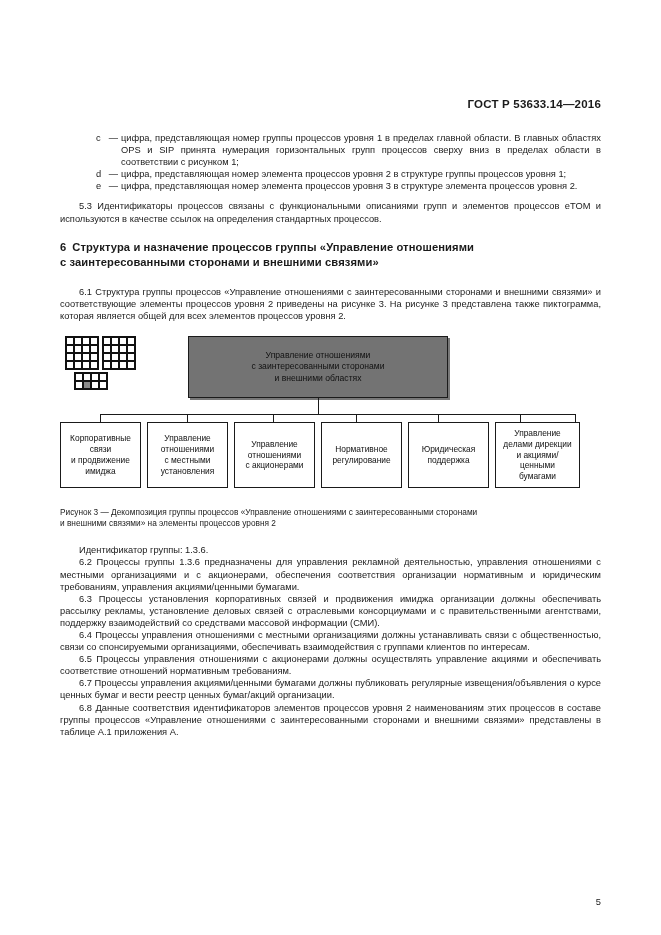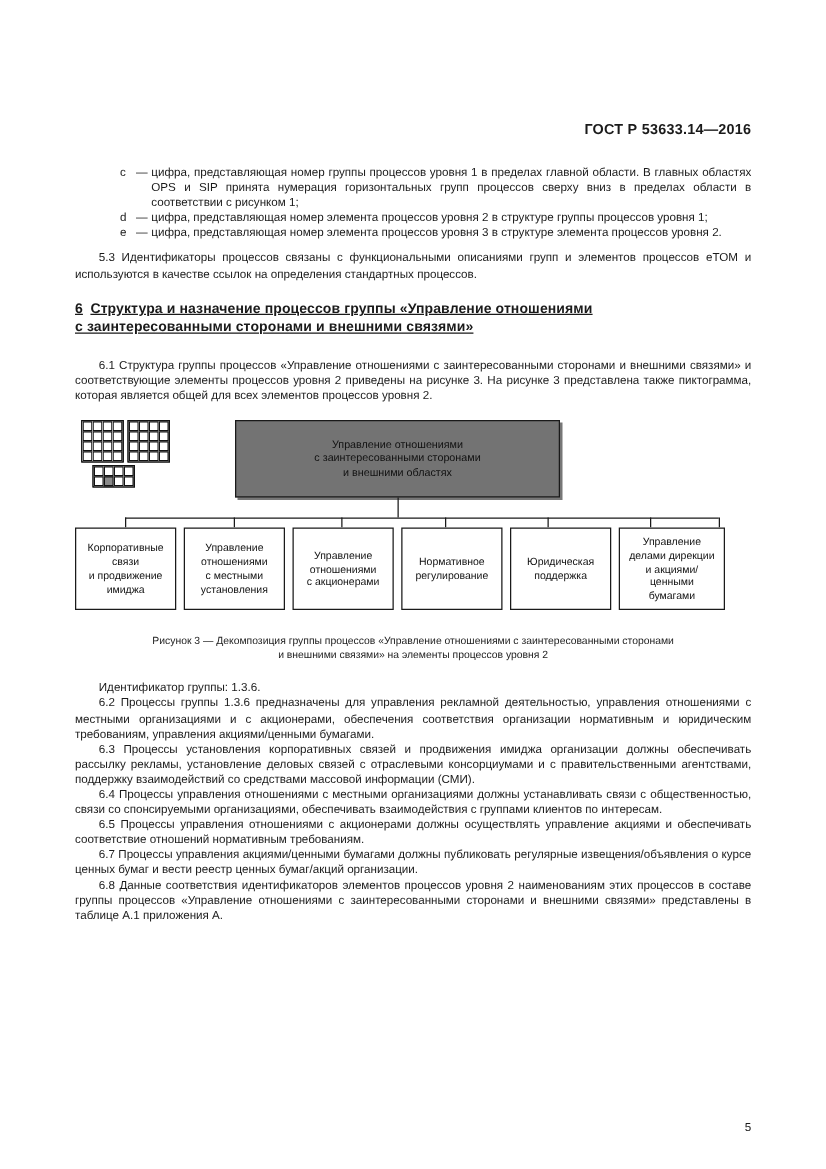--- a/index.html
+++ b/index.html
@@ -78,21 +78,20 @@
   .gap-sm { height: 8px; }
   .gap-md { height: 15px; }
 
   
   h2.section-title {
     margin: 0;
     font-size: 11.2px;
     font-weight: bold;
     line-height: 15.5px;
     letter-spacing: 0.1px;
-    text-decoration: underline;
   }
   h2.section-title .numline { display: block; }
   h2.section-title .num { margin-right: 6px; }
   h2.section-title .cont { display: block; }
 
   
   .figure {
     position: relative;
     width: 541px;
     height: 165px;
@@ -194,21 +193,20 @@
     box-sizing: border-box;
     padding: 0 2px;
   }
   .leaf-box span { display: block; }
 
   
   .fig-caption {
     margin-top: 8px;
     font-size: 8.3px;
     line-height: 11.2px;
-    text-align: center;
     color: #222;
   }
   .fig-caption span { display: block; }
 
   
   .page-number {
     position: absolute;
     right: 60px;
     bottom: 68px;
     font-size: 9.3px;

